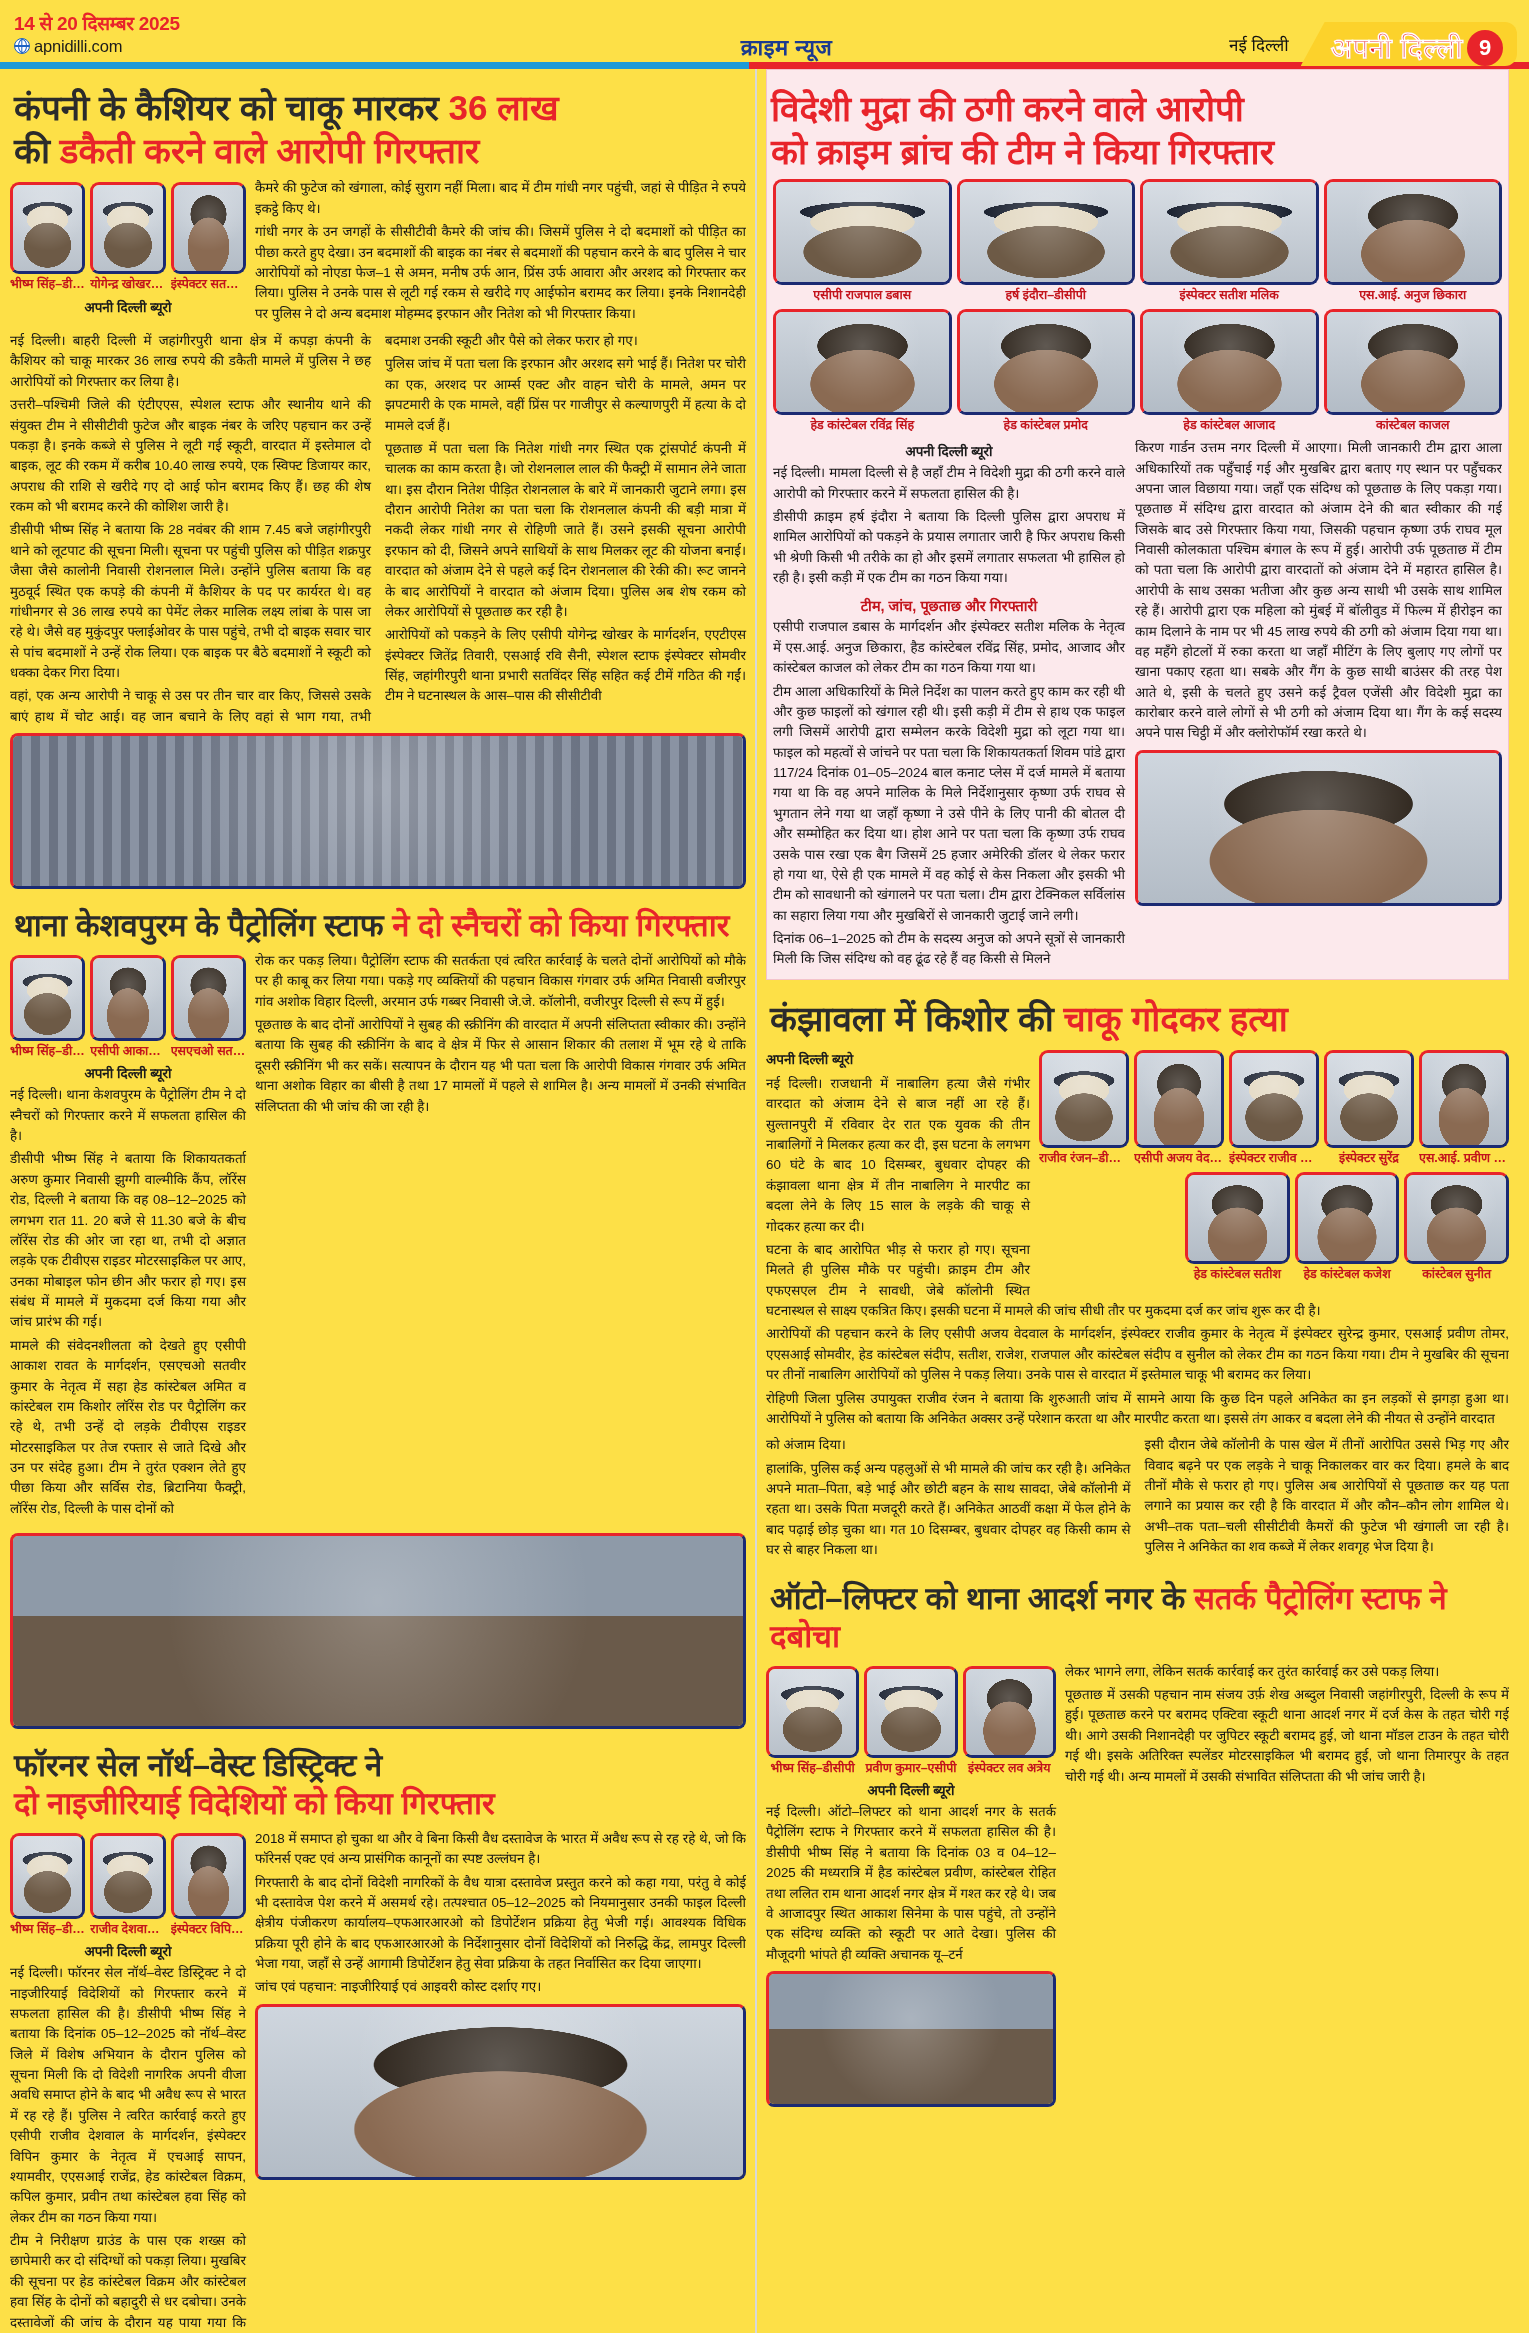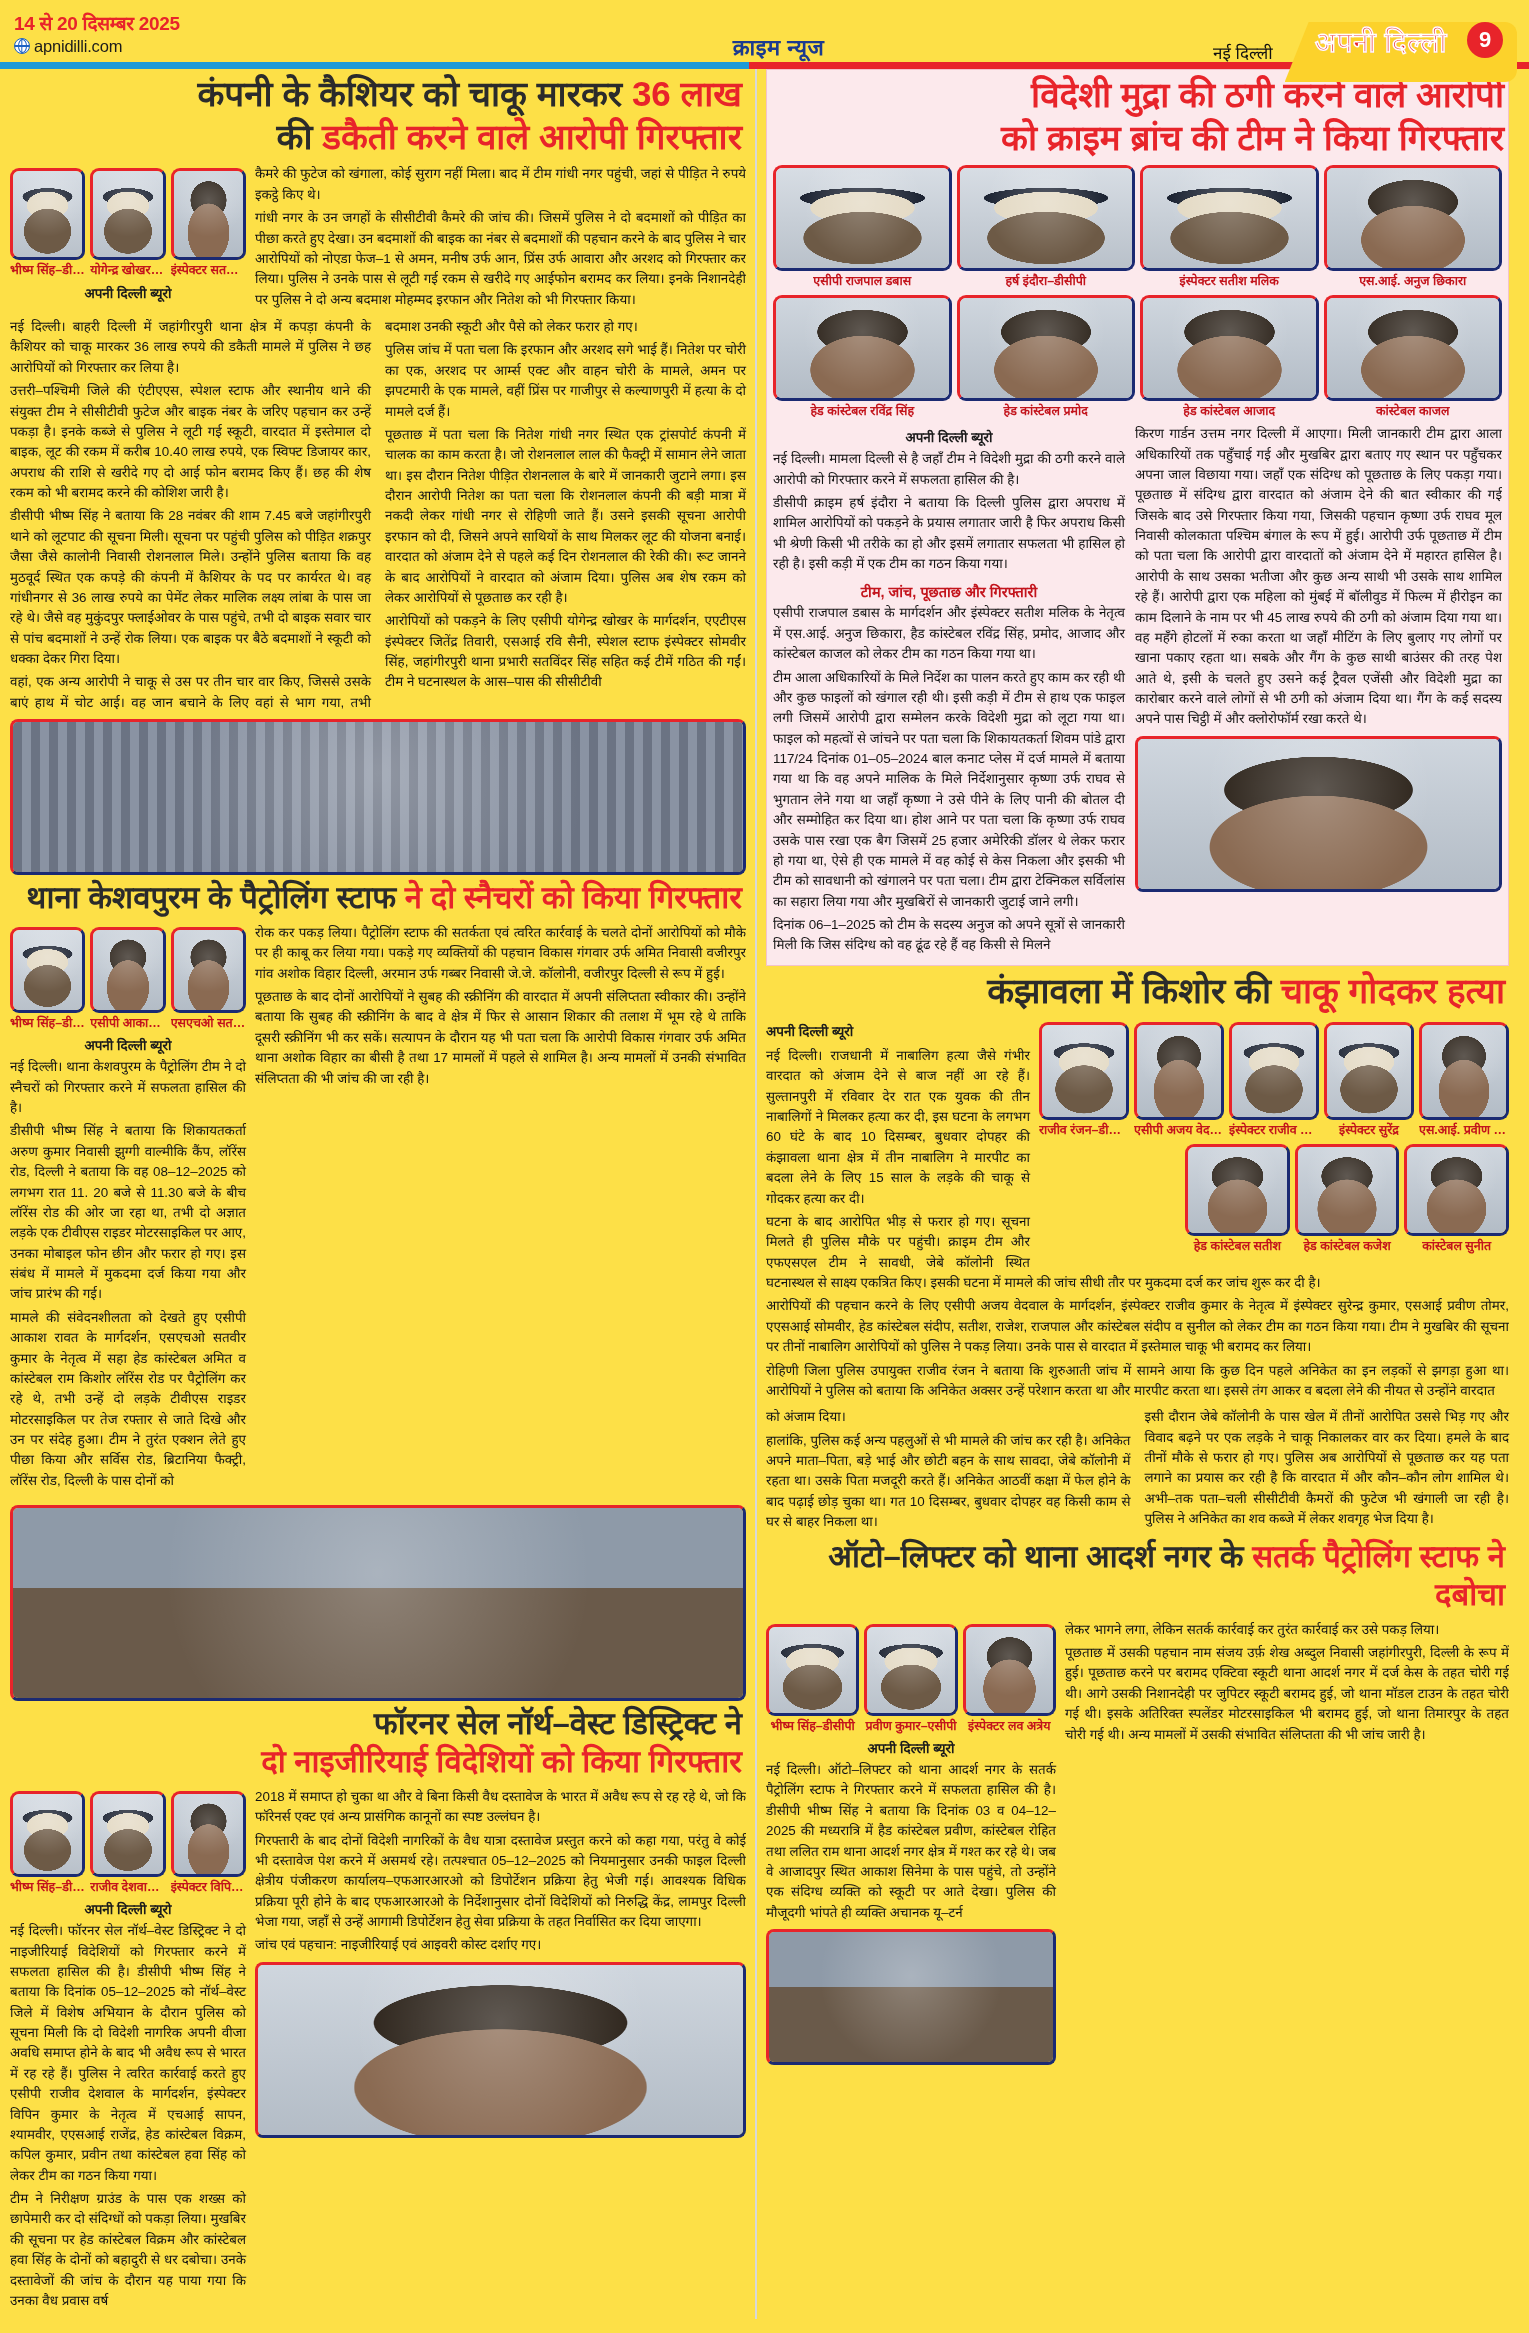--- a/index.html
+++ b/index.html
@@ -81,24 +81,24 @@
   }
   .mh-city {
     font-size: 17px;
     color: #111;
     padding-right: 12px;
     white-space: nowrap;
   }
   .mh-badge {
     position: relative;
     background: #fcd22b;
-    height: 60px;
+    height: 44px;
     display: flex;
-    align-items: flex-start;
-    gap: 20px;
+    align-items: flex-end;
+    gap: 4px;
     padding: 0 14px 0 30px;
     border-radius: 0 12px 12px 0;
     clip-path: polygon(24px 0, 100% 0, 100% 100%, 0 100%);
   }
   .mh-badge-text {
     font-size: 28px;
     font-weight: bold;
     color: #e8242a;
     -webkit-text-stroke: 0.6px #fff;
     letter-spacing: 0.5px;
@@ -124,24 +124,24 @@
     gap: 0;
     padding: 0 10px;
     align-items: flex-start;
   }
   .col-left { width: 745px; flex: none; padding-right: 9px; }
   .vdivider { width: 2px; background: #d8d8d8; align-self: stretch; }
   .col-right { width: 752px; flex: none; padding-left: 9px; }
 
   
   .hl {
-    text-align: right;
+    text-align: left;
     font-weight: bold;
     line-height: 1.22;
-    padding: 4px 4px 6px;
+    padding: 18px 4px 6px;
   }
   .hl-lg { font-size: 35px; }
   .hl-md { font-size: 31px; }
   .hl .dark { color: #2b2b2b; }
   .hl .red  { color: #e8242a; }
 
   .pinkbox {
     background: #fce9ec;
     border: 1px solid #f3c3cb;
     padding-bottom: 6px;

